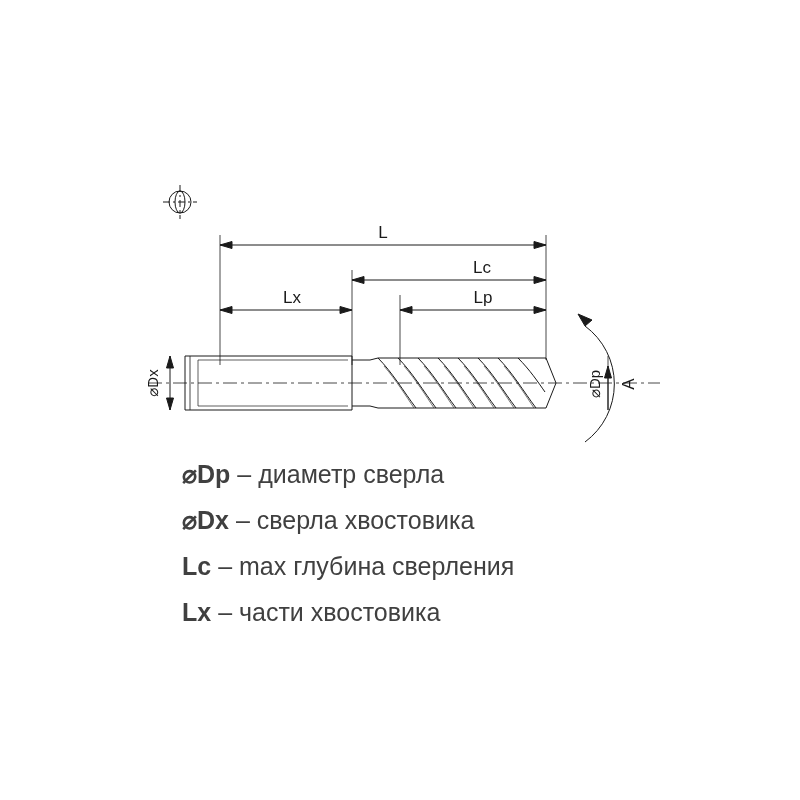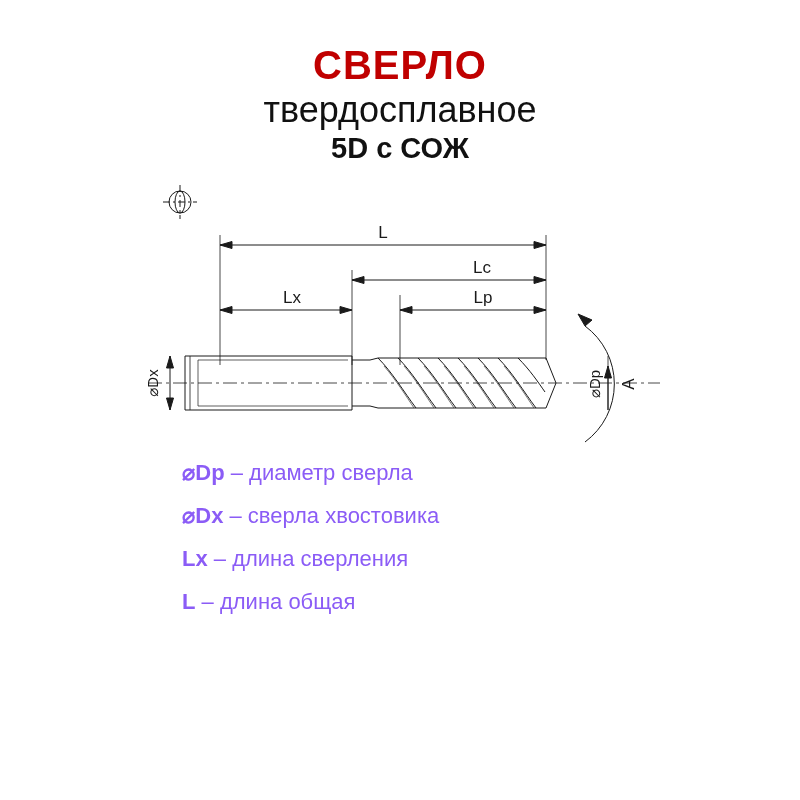--- a/index.html
+++ b/index.html
@@ -64,43 +64,38 @@
   }
 
   
   .legend {
     position: absolute;
     top: 462px;
     left: 182px;
     width: 600px;
   }
   .legend-row {
-    font-size: 22px;
-    color: #8b5cf6;
+    font-size: 25px;
+    color: #404040;
     line-height: 1.0;
     margin-bottom: 21px;
     white-space: nowrap;
   }
   .legend-sym {
     font-weight: bold;
   }
   .legend-txt {
     font-weight: normal;
   }
 </style>
 </head>
 <body>
 
 <div class="page">
 
-  <div class="title-block">
-    <div class="title-main">СВЕРЛО</div>
-    <div class="title-sub1">твердосплавное</div>
-    <div class="title-sub2">5D с СОЖ</div>
-  </div>
 
   <div class="drawing">
     <svg width="800" height="320" viewBox="0 0 800 320" xmlns="http://www.w3.org/2000/svg">
       <g stroke="#1a1a1a" fill="none" stroke-width="1">
 
         <g>
           <line x1="163" y1="42" x2="197" y2="42" stroke-dasharray="7,3,2,3"></line>
           <line x1="180" y1="25" x2="180" y2="59" stroke-dasharray="7,3,2,3"></line>
           <ellipse cx="180" cy="42" rx="11" ry="11"></ellipse>
           <ellipse cx="180" cy="42" rx="5" ry="11"></ellipse>
@@ -214,22 +209,22 @@
   <div class="legend">
     <div class="legend-row">
       <span class="legend-sym">⌀Dp</span>
       <span class="legend-txt">– диаметр сверла</span>
     </div>
     <div class="legend-row">
       <span class="legend-sym">⌀Dx</span>
       <span class="legend-txt">– сверла хвостовика</span>
     </div>
     <div class="legend-row">
+      <span class="legend-sym">Lc</span>
+      <span class="legend-txt">– max глубина сверления</span>
+    </div>
+    <div class="legend-row">
       <span class="legend-sym">Lx</span>
-      <span class="legend-txt">– длина сверления</span>
-    </div>
-    <div class="legend-row">
-      <span class="legend-sym">L</span>
-      <span class="legend-txt">– длина общая</span>
+      <span class="legend-txt">– части хвостовика</span>
     </div>
   </div>
 
 </div>
 
 </body></html>

